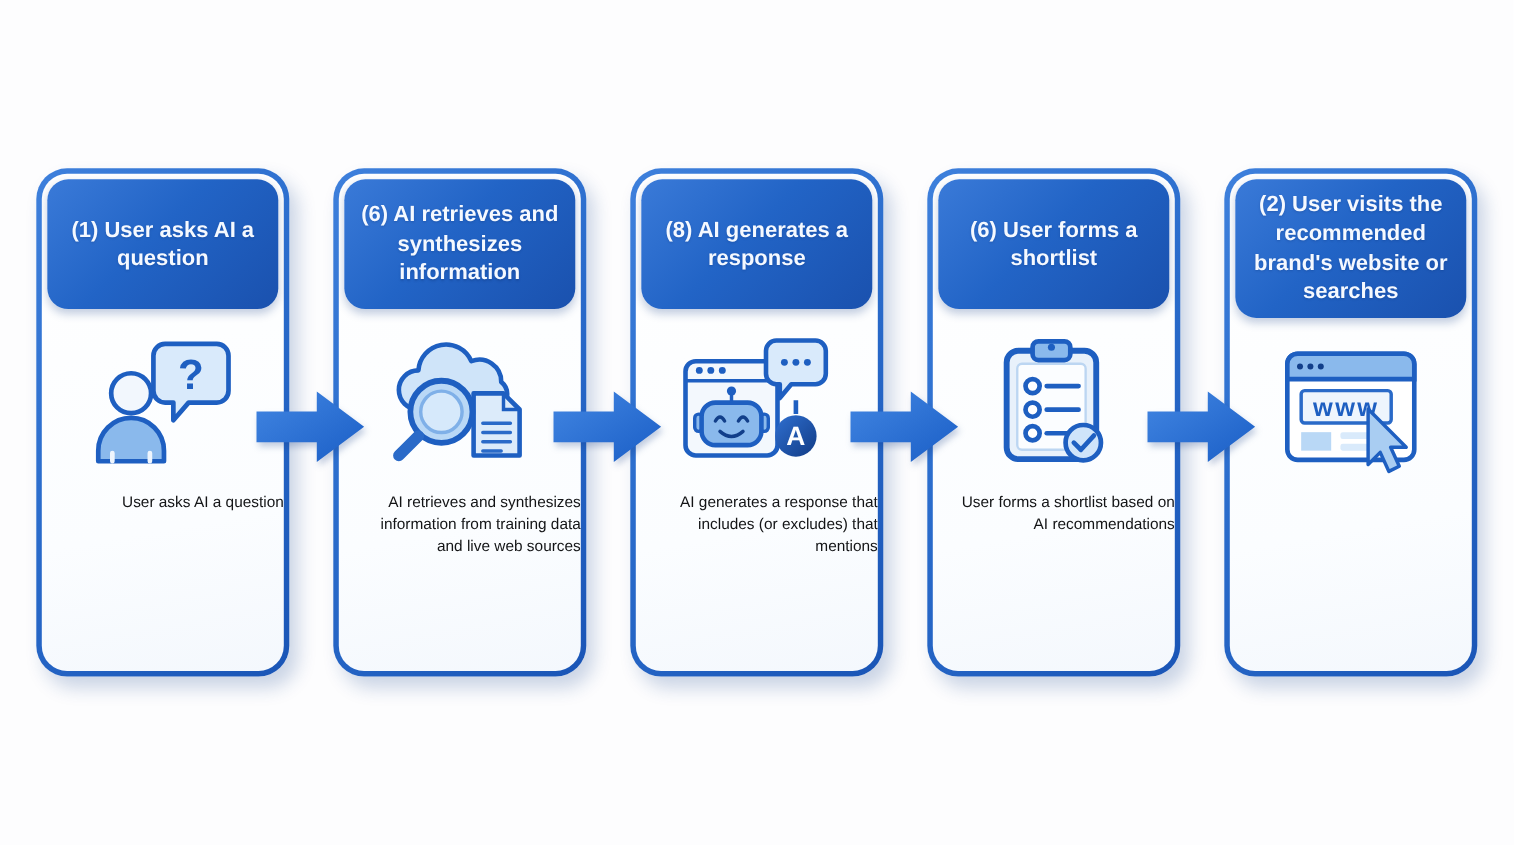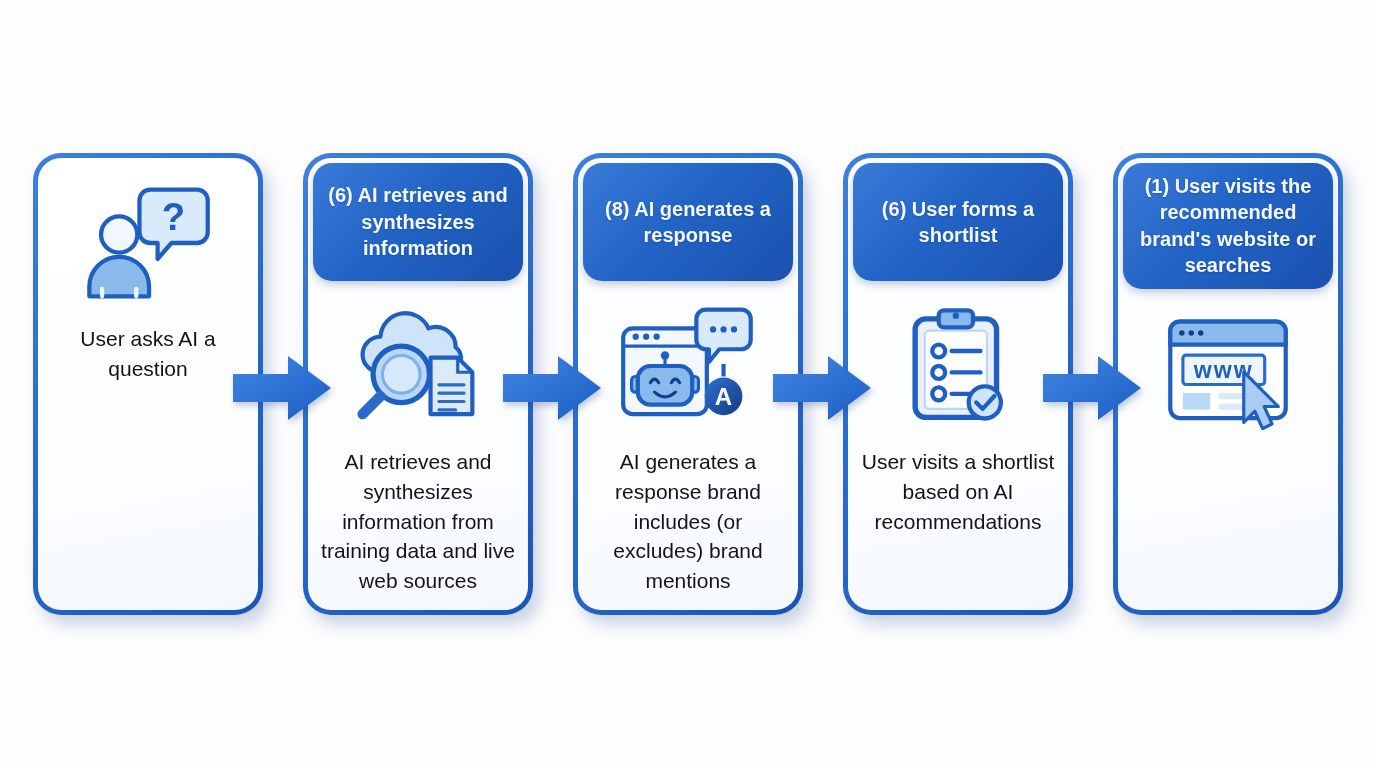--- a/index.html
+++ b/index.html
@@ -62,23 +62,23 @@
 
   .icon-area {
     height: 158px;
     display: flex;
     align-items: center;
     justify-content: center;
     margin-top: 6px;
   }
 
   .card-body {
-    padding: 2px 11px 0 11px;
-    text-align: center;
-    font-size: 21px;
+    padding: 2px 0 0 11px;
+    text-align: right;
+    font-size: 14px;
     line-height: 1.42;
     font-weight: 500;
     color: #131416;
   }
 
   
   .arrow {
     position: absolute;
     top: 352px;
     width: 100px;
@@ -110,20 +110,21 @@
         <stop offset="0" stop-color="#2f6fd0"></stop>
         <stop offset="1" stop-color="#123c86"></stop>
       </linearGradient>
     </defs>
   </svg>
 
   <div class="flow">
 
     <div class="card">
       <div class="card-inner">
+        <div class="card-header">(1) User asks AI a question</div>
         <div class="icon-area">
           <svg width="128" height="120" viewBox="0 0 120 112">
             <path d="M62 6 h44 a10 10 0 0 1 10 10 v30 a10 10 0 0 1 -10 10 h-24 l-13 15 v-15 h-7 a10 10 0 0 1 -10 -10 v-30 a10 10 0 0 1 10 -10 z" fill="#d9eafb" stroke="#1e5fc1" stroke-width="4" stroke-linejoin="round"></path>
             <text x="84" y="44" font-size="36" font-weight="bold" fill="#1e5fc1" text-anchor="middle">?</text>
             <circle cx="33" cy="48" r="17" fill="#f2f7fd" stroke="#1e5fc1" stroke-width="4"></circle>
             <path d="M5 106 v-9 a28 28 0 0 1 56 0 v9 z" fill="#8ab9ec" stroke="#1e5fc1" stroke-width="4" stroke-linejoin="round"></path>
             <path d="M17 106 v-7 M49 106 v-7" stroke="#eef5fd" stroke-width="4" stroke-linecap="round"></path>
           </svg>
         </div>
         <div class="card-body">User asks AI a question</div>
@@ -167,21 +168,21 @@
             <path d="M34 81 q10 9 20 0" fill="none" stroke="#123f8a" stroke-width="3" stroke-linecap="round"></path>
             <path d="M83 2 h34 a9 9 0 0 1 9 9 v20 a9 9 0 0 1 -9 9 h-21 l-10 12 v-12 h-3 a9 9 0 0 1 -9 -9 v-20 a9 9 0 0 1 9 -9 z" fill="#d9eafb" stroke="#1e5fc1" stroke-width="4" stroke-linejoin="round"></path>
             <circle cx="90" cy="21" r="3" fill="#1e5fc1"></circle>
             <circle cx="100" cy="21" r="3" fill="#1e5fc1"></circle>
             <circle cx="110" cy="21" r="3" fill="#1e5fc1"></circle>
             <line x1="100" y1="54" x2="100" y2="66" stroke="#1e5fc1" stroke-width="4"></line>
             <circle cx="100" cy="85" r="18" fill="url(#badgeGrad)"></circle>
             <text x="100" y="93" font-size="23" font-weight="bold" fill="#ffffff" text-anchor="middle">A</text>
           </svg>
         </div>
-        <div class="card-body">AI generates a response brand includes (or excludes) brand mentions</div>
+        <div class="card-body">AI generates a response that includes (or excludes) that mentions</div>
       </div>
     </div>
 
     <div class="card">
       <div class="card-inner">
         <div class="card-header">(6) User forms a shortlist</div>
         <div class="icon-area">
           <svg width="120" height="120" viewBox="0 0 112 112">
             <rect x="16" y="12" width="76" height="92" rx="10" fill="#e8f1fb" stroke="#1e5fc1" stroke-width="5"></rect>
             <rect x="25" y="23" width="58" height="73" rx="4" fill="#fbfdff" stroke="#bcd6f2" stroke-width="2"></rect>
@@ -190,27 +191,27 @@
             <circle cx="38" cy="42" r="6" fill="#ffffff" stroke="#1e5fc1" stroke-width="4"></circle>
             <line x1="50" y1="42" x2="77" y2="42" stroke="#1e5fc1" stroke-width="4" stroke-linecap="round"></line>
             <circle cx="38" cy="62" r="6" fill="#ffffff" stroke="#1e5fc1" stroke-width="4"></circle>
             <line x1="50" y1="62" x2="77" y2="62" stroke="#1e5fc1" stroke-width="4" stroke-linecap="round"></line>
             <circle cx="38" cy="82" r="6" fill="#ffffff" stroke="#1e5fc1" stroke-width="4"></circle>
             <line x1="50" y1="82" x2="77" y2="82" stroke="#1e5fc1" stroke-width="4" stroke-linecap="round"></line>
             <circle cx="81" cy="90" r="15" fill="#cfe4fa" stroke="#1e5fc1" stroke-width="4"></circle>
             <path d="M73 90 l6 6 l11 -12" fill="none" stroke="#1e5fc1" stroke-width="4" stroke-linecap="round" stroke-linejoin="round"></path>
           </svg>
         </div>
-        <div class="card-body">User visits a shortlist based on AI recommendations</div>
-      </div>
-    </div>
-
-    <div class="card">
-      <div class="card-inner">
-        <div class="card-header">(1) User visits the recommended brand's website or searches</div>
+        <div class="card-body">User forms a shortlist based on AI recommendations</div>
+      </div>
+    </div>
+
+    <div class="card">
+      <div class="card-inner">
+        <div class="card-header">(2) User visits the recommended brand's website or searches</div>
         <div class="icon-area">
           <svg width="128" height="118" viewBox="0 0 122 112">
             <rect x="6" y="6" width="110" height="92" rx="9" fill="#ffffff" stroke="#1e5fc1" stroke-width="4"></rect>
             <path d="M6 28 v-13 a9 9 0 0 1 9 -9 h92 a9 9 0 0 1 9 9 v13 z" fill="#8ab9ec" stroke="#1e5fc1" stroke-width="4"></path>
             <circle cx="17" cy="17" r="2.6" fill="#123f8a"></circle>
             <circle cx="26" cy="17" r="2.6" fill="#123f8a"></circle>
             <circle cx="35" cy="17" r="2.6" fill="#123f8a"></circle>
             <rect x="18" y="38" width="78" height="28" rx="3" fill="#eef5fd" stroke="#2a6ac8" stroke-width="3"></rect>
             <text x="57" y="60" font-size="22" font-weight="bold" letter-spacing="2" fill="#1e5fc1" text-anchor="middle">www</text>
             <rect x="18" y="74" width="26" height="16" fill="#b9d8f6"></rect>

